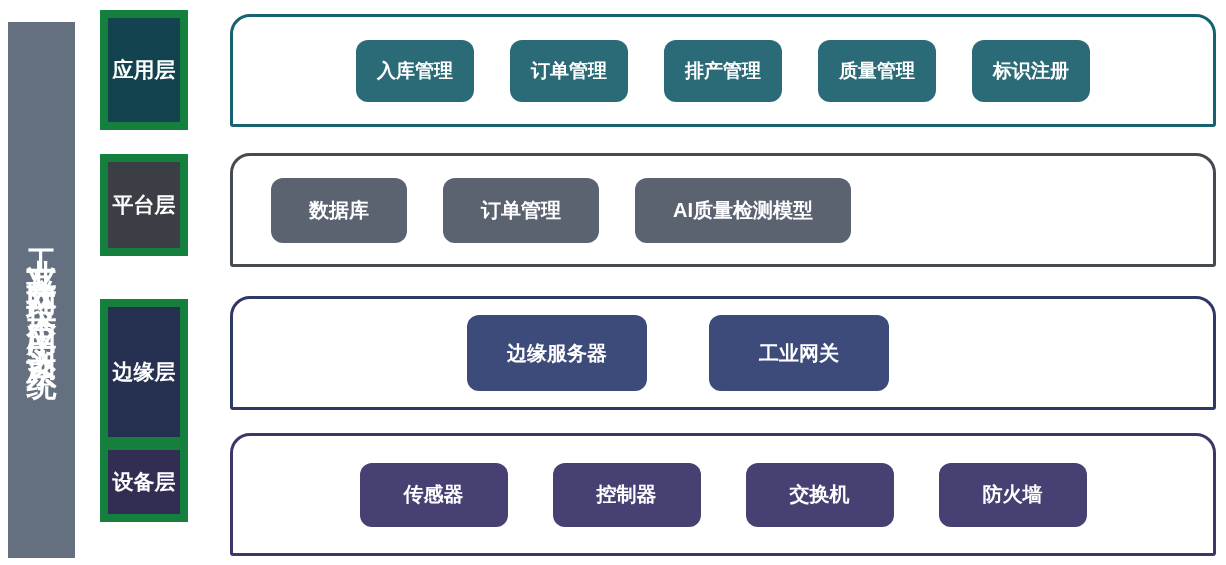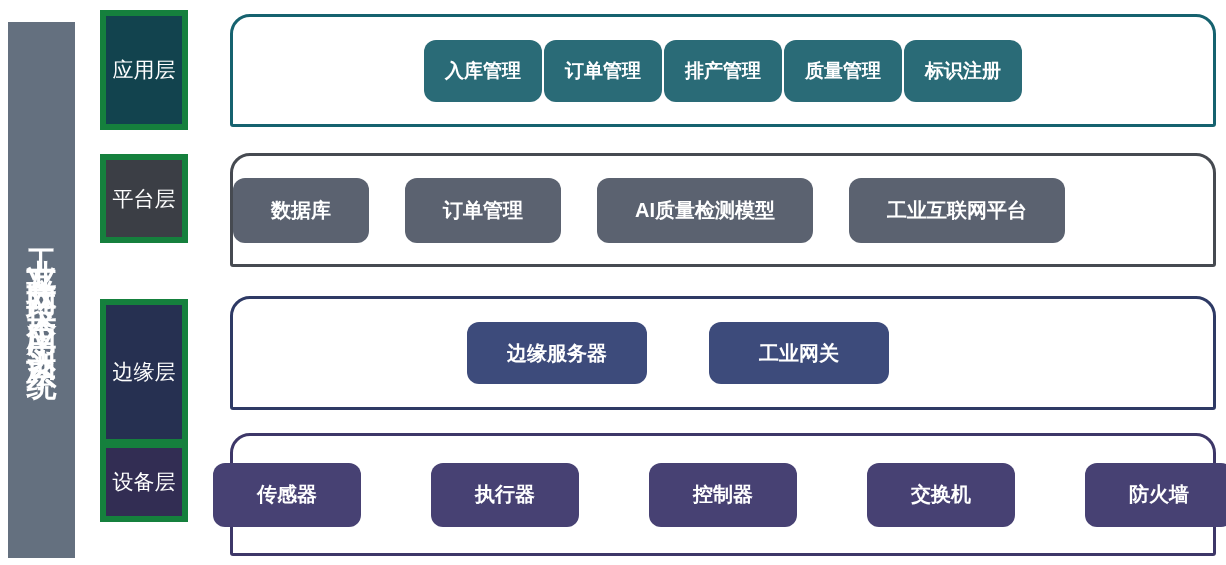--- a/index.html
+++ b/index.html
@@ -13,48 +13,48 @@
   }
   .sidebar .vtext{
     writing-mode:vertical-rl;text-orientation:upright;
     color:#ffffff;font-size:30px;font-weight:bold;letter-spacing:10px;
     line-height:1;white-space:nowrap;
   }
 
   
   .label{
     position:absolute;left:100px;width:88px;box-sizing:border-box;
-    border:6px solid #15803d;display:flex;align-items:center;justify-content:center;
-    color:#ffffff;font-size:21px;font-weight:normal;
+    border:8px solid #15803d;display:flex;align-items:center;justify-content:center;
+    color:#ffffff;font-size:21px;font-weight:bold;
   }
   .l1{top:10px;height:120px;background:#12434e;}
-  .l2{top:154px;height:89px;background:#3b3e45;}
+  .l2{top:154px;height:102px;background:#3b3e45;}
   .l3{top:299px;height:146px;background:#263051;}
   .l4{top:442px;height:80px;background:#322d53;}
 
   
   .container{
     position:absolute;left:230px;width:986px;box-sizing:border-box;
     background:#ffffff;border-radius:20px 20px 3px 3px;
     display:flex;align-items:center;
   }
-  .c1{top:14px;height:113px;border:3px solid #16626f;justify-content:center;gap:2px;}
-  .c2{top:153px;height:114px;border:3px solid #464a51;justify-content:flex-start;gap:36px;}
+  .c1{top:14px;height:113px;border:3px solid #16626f;justify-content:center;gap:36px;}
+  .c2{top:153px;height:114px;border:3px solid #464a51;justify-content:flex-start;gap:36px;padding-left:38px;}
   .c3{top:296px;height:114px;border:3px solid #2e3a65;justify-content:flex-start;gap:62px;padding-left:234px;}
-  .c4{top:433px;height:123px;border:3px solid #3d3768;justify-content:center;gap:70px;}
+  .c4{top:433px;height:123px;border:3px solid #3d3768;justify-content:center;gap:45px;}
 
   
   .box{
     display:flex;align-items:center;justify-content:center;
     color:#ffffff;font-weight:bold;border-radius:12px;
     white-space:nowrap;flex:0 0 auto;box-sizing:border-box;
   }
   .c1 .box{background:#2a6b77;width:118px;height:62px;font-size:19px;}
   .c2 .box{background:#5b6270;height:65px;font-size:20px;padding:0 38px;}
-  .c3 .box{background:#3d4b7b;width:180px;height:62px;font-size:20px;}
+  .c3 .box{background:#3d4b7b;width:180px;height:76px;font-size:20px;}
   .c4 .box{background:#474173;width:148px;height:64px;font-size:20px;}
 </style>
 </head>
 <body>
 
 <div class="stage">
 
   <div class="sidebar">
     <span class="vtext">工业互联网技术应用实训系统</span>
   </div>
@@ -69,29 +69,27 @@
     <div class="box">订单管理</div>
     <div class="box">排产管理</div>
     <div class="box">质量管理</div>
     <div class="box">标识注册</div>
   </div>
 
   <div class="container c2">
     <div class="box">数据库</div>
     <div class="box">订单管理</div>
     <div class="box">AI质量检测模型</div>
-    <div class="box">工业互联网平台</div>
   </div>
 
   <div class="container c3">
     <div class="box">边缘服务器</div>
     <div class="box">工业网关</div>
   </div>
 
   <div class="container c4">
     <div class="box">传感器</div>
-    <div class="box">执行器</div>
     <div class="box">控制器</div>
     <div class="box">交换机</div>
     <div class="box">防火墙</div>
   </div>
 
 </div>
 
 </body></html>

